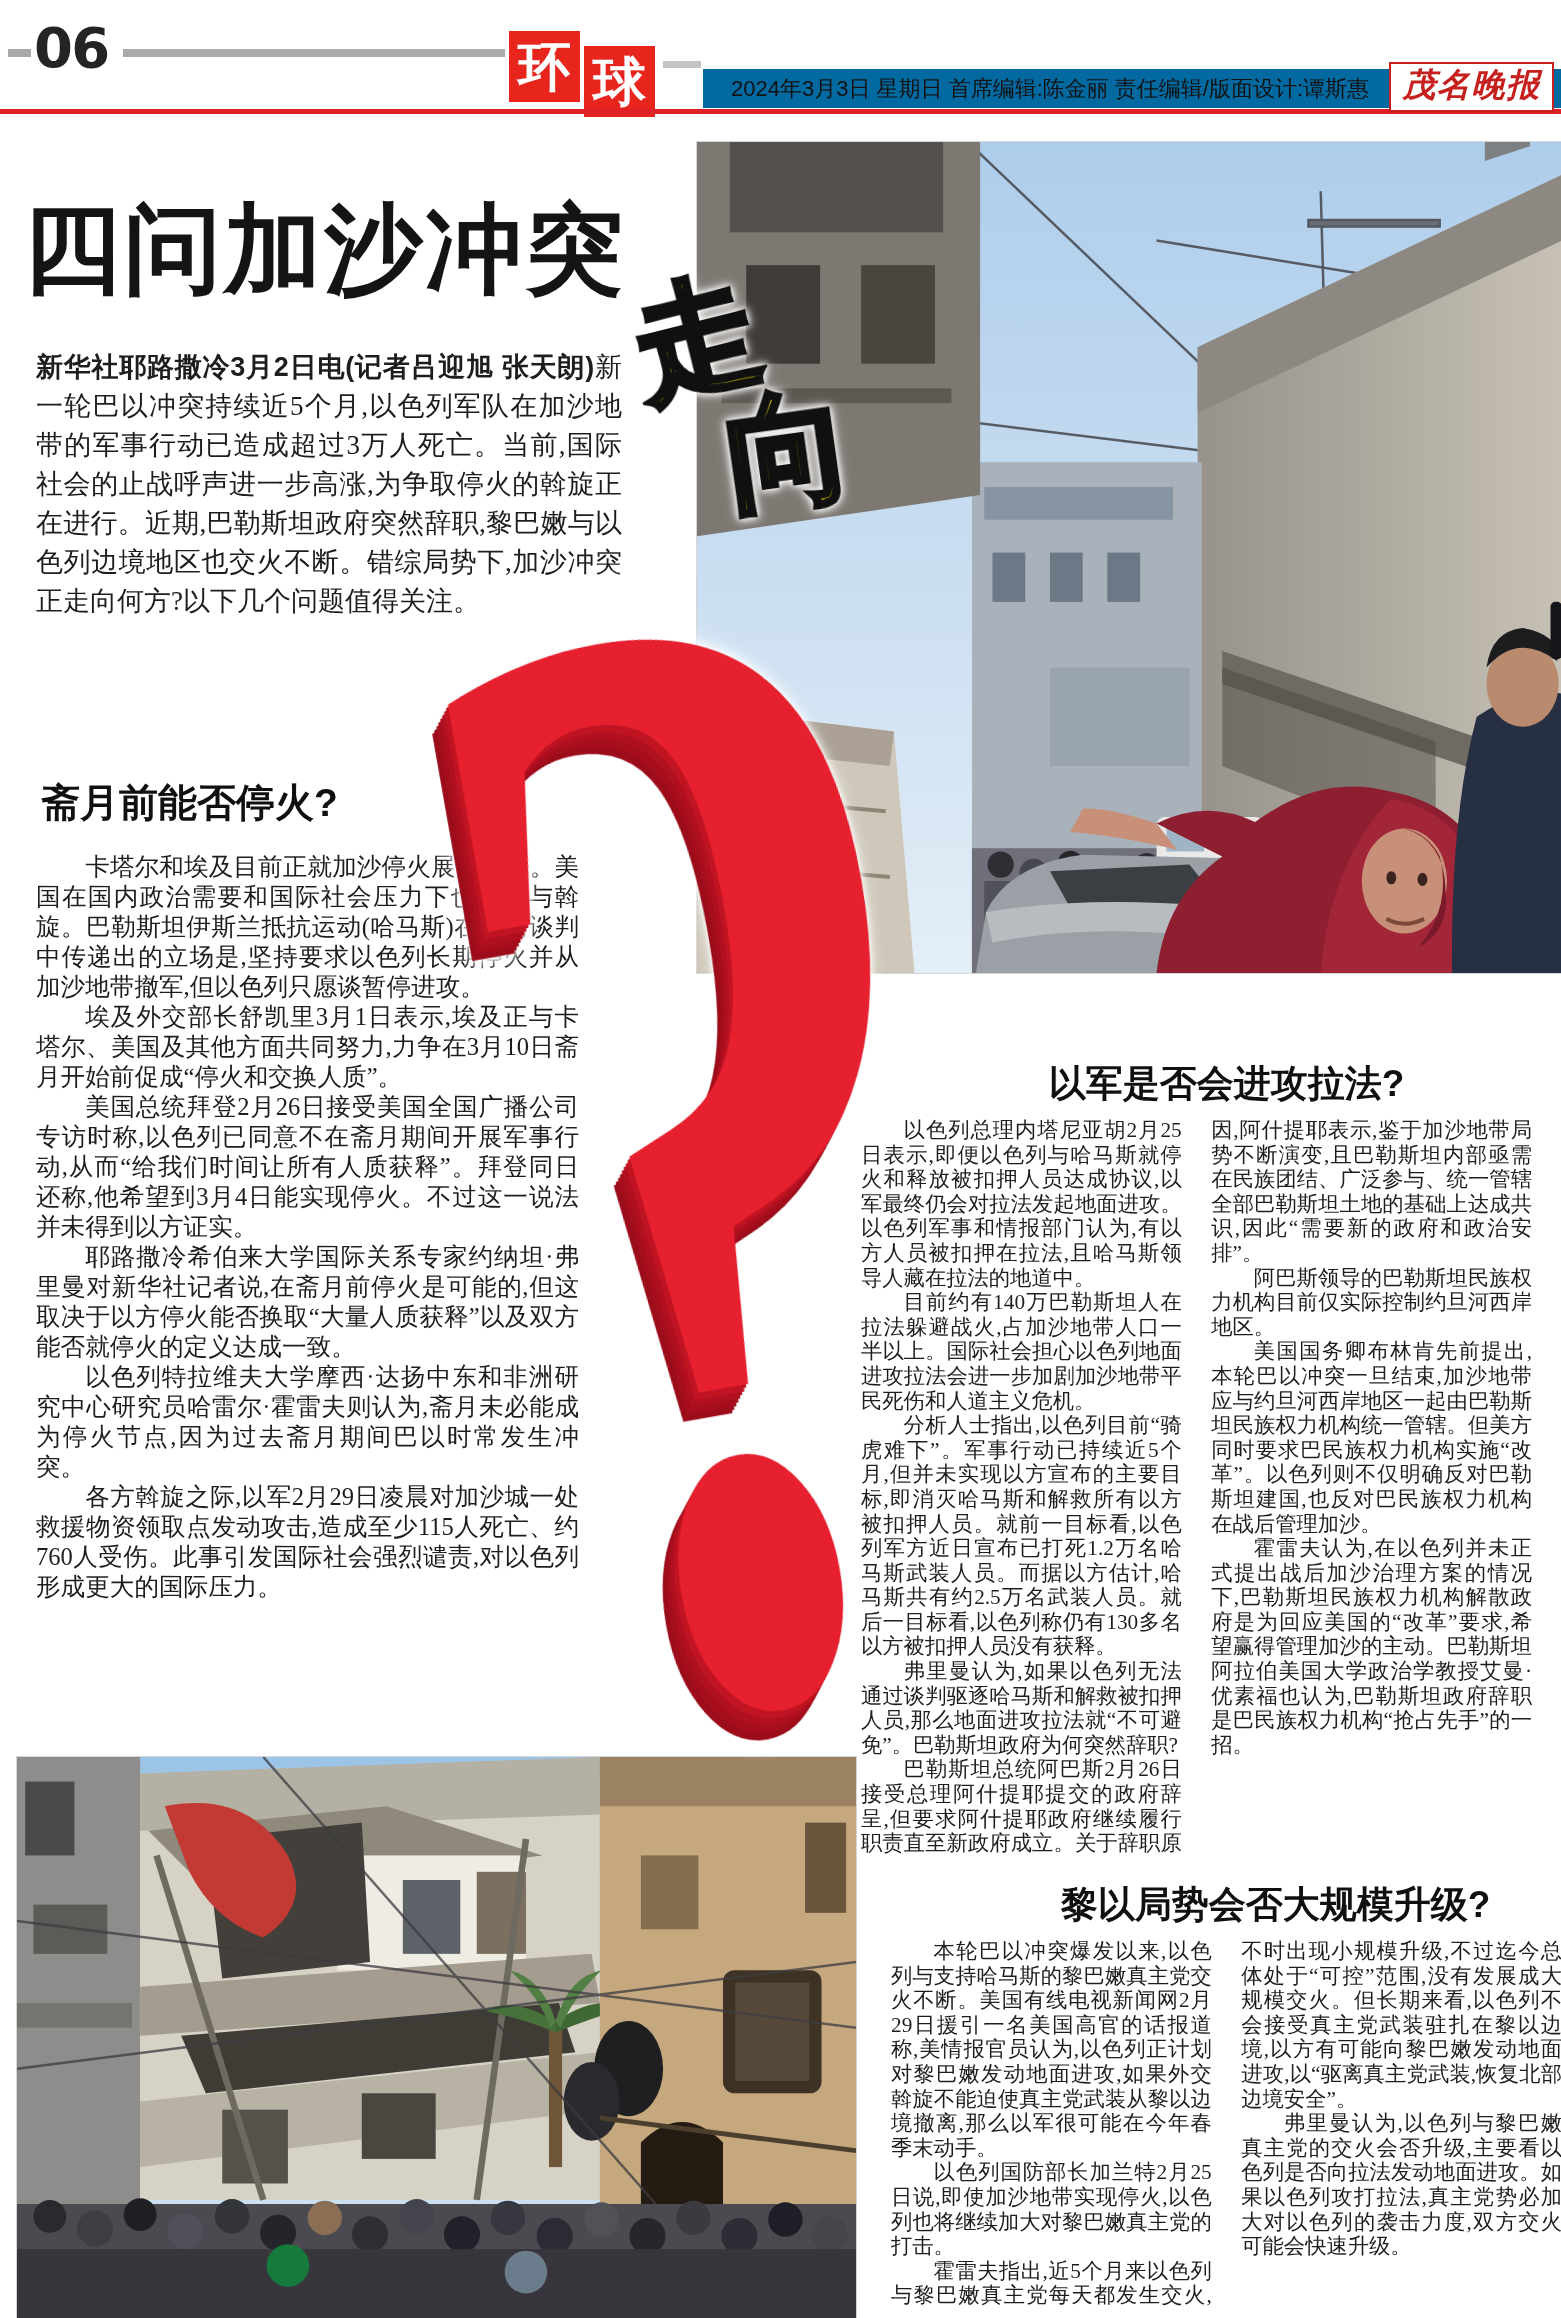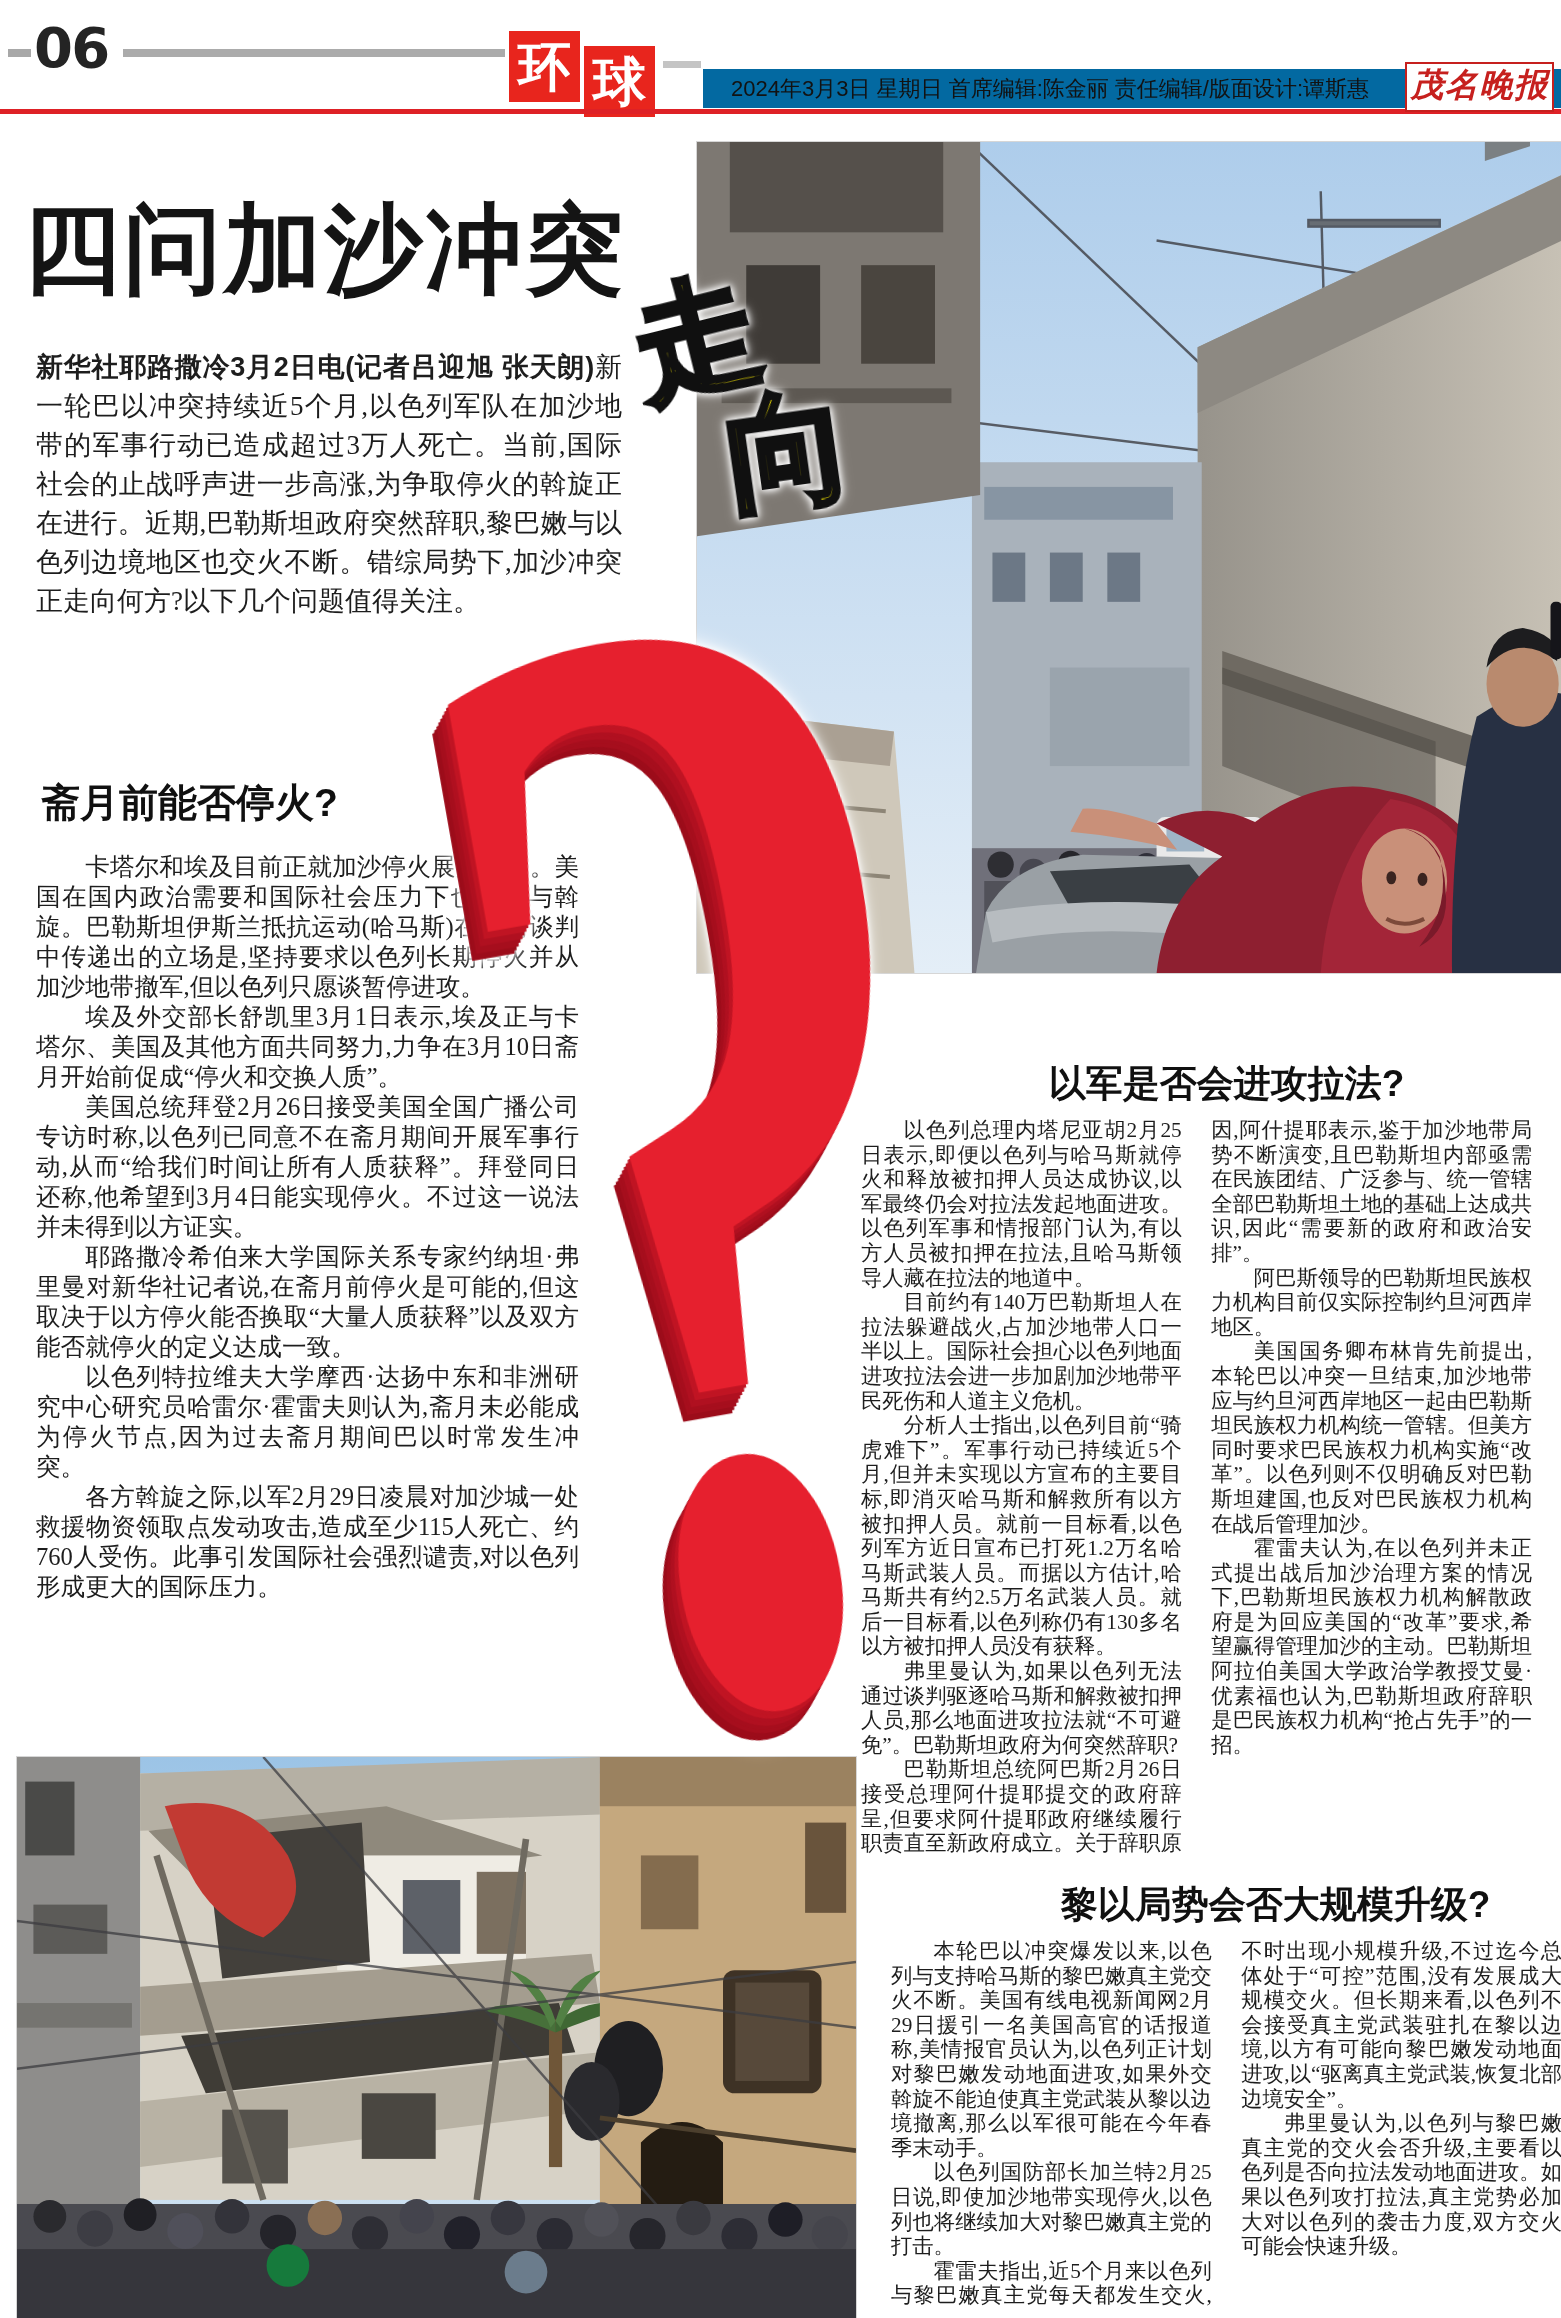--- a/index.html
+++ b/index.html
@@ -16,21 +16,21 @@
   .badge-box{width:71px;height:71px;background:#e8251d;color:#fff;text-align:center;
              line-height:71px;font-size:53px;font-weight:900;
              font-family:"Liberation Sans","DejaVu Sans",sans-serif;}
   .badge-box.second{margin-left:4.1px;margin-top:14.8px;}
   .h-line2{left:663px;top:61px;width:38px;height:6.6px;background:#c4c4c4;}
   .date-bar{left:703px;top:69px;width:859px;height:39px;background:#0369a1;}
   .date-text{position:absolute;left:28px;top:0;line-height:39px;font-size:22px;color:#121212;
              font-family:"Liberation Sans","DejaVu Sans",sans-serif;white-space:nowrap;}
   .masthead{position:absolute;right:8.2px;top:-7.4px;height:46px;line-height:43px;background:#fff;
             border:2.5px solid #c6201e;color:#c6201e;font-weight:900;font-size:33px;
-            padding:0 3px;font-style:italic;letter-spacing:1.6px;z-index:4;}
+            padding:0 11px;font-style:italic;letter-spacing:1.6px;z-index:4;}
   .red-rule{left:0;top:109px;width:1562px;height:4.9px;background:#de2126;}
 
   
   .main-head{left:23px;top:185px;font-family:"Liberation Sans","DejaVu Sans",sans-serif;
              font-weight:900;font-size:98px;color:#141414;letter-spacing:2.5px;z-index:6;}
   .accent-char{position:absolute;z-index:6;font-family:"Liberation Sans","DejaVu Sans",sans-serif;
                font-weight:900;font-size:125px;color:#f4e400;-webkit-text-stroke:4.9px #101010;
                filter:drop-shadow(0 0 3.3px #fff) drop-shadow(0 0 4.9px #fff);}
   .accent-zou{left:634px;top:256px;transform:rotate(-14deg);}
   .accent-xiang{left:726px;top:368px;transform:rotate(-8deg);}

